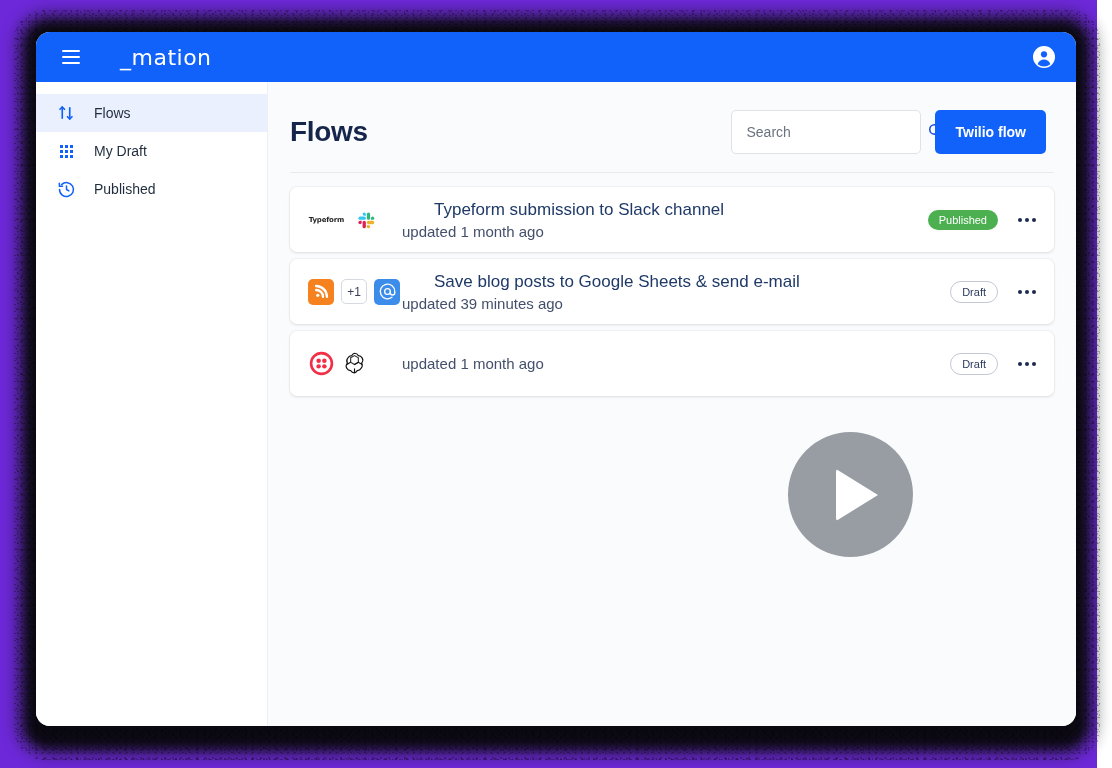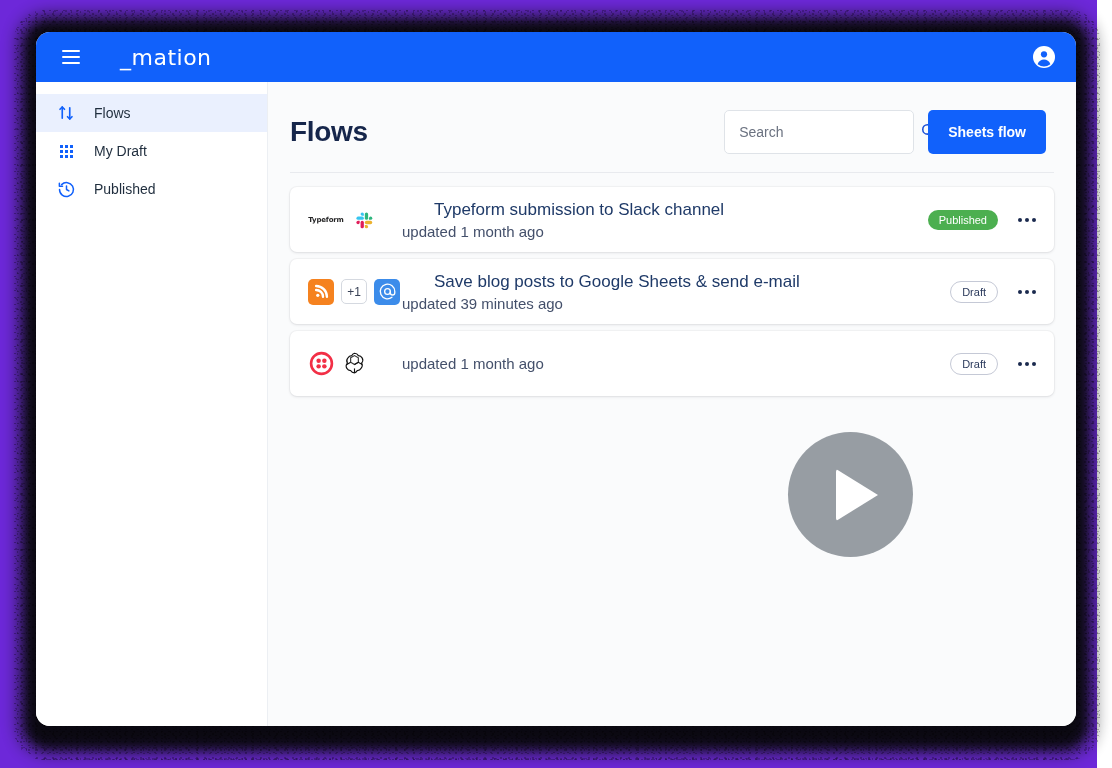--- a/index.html
+++ b/index.html
@@ -210,21 +210,21 @@
     border-radius: 20px;
     white-space: nowrap;
   }
   .badge.published { background: #4caf50; color: #ffffff; }
   .badge.draft { background: #ffffff; color: #2b3a5c; border: 1px solid #c5c9d6; }
 
   .dots { display: flex; gap: 3px; padding: 6px 2px; cursor: pointer; }
   .dots i { width: 4px; height: 4px; border-radius: 50%; background: #1b2a4e; display: block; }
 
   
-  .svc { width: 26px; height: 26px; flex: none; display: flex; align-items: center; justify-content: center; }
+  .svc { width: 26px; height: 26px; flex: none; display: flex; align-items: center; justify-content: flex-end; }
   .svc.typeform { width: 36px; }
   .typeform-mark { font-size: 7px; font-weight: bold; color: #262627; letter-spacing: -.2px; font-family: "DejaVu Sans", sans-serif; }
   .chip-plus {
     min-width: 26px; height: 25px;
     border: 1px solid #d5d9e0;
     border-radius: 5px;
     background: #fff;
     display: flex; align-items: center; justify-content: center;
     font-size: 12px; color: #394256;
     flex: none;
@@ -332,21 +332,21 @@
           <div class="head-right">
             <div class="search-box">
               <input type="text" placeholder="Search" style="">
               <span>
                 <svg width="17" height="17" viewBox="0 0 24 24" fill="none" stroke="#1a4fd6" stroke-width="2.2" stroke-linecap="round">
                   <circle cx="10.5" cy="10.5" r="6.6"></circle>
                   <path d="M15.6 15.6L21 21"></path>
                 </svg>
               </span>
             </div>
-            <button class="create-btn">Sheets flow</button>
+            <button class="create-btn">Twilio flow</button>
           </div>
         </div>
 
         <div class="divider"></div>
 
         <div class="flow-list">
 
           <div class="flow-card">
             <div class="flow-icons">
               <span class="svc typeform">

